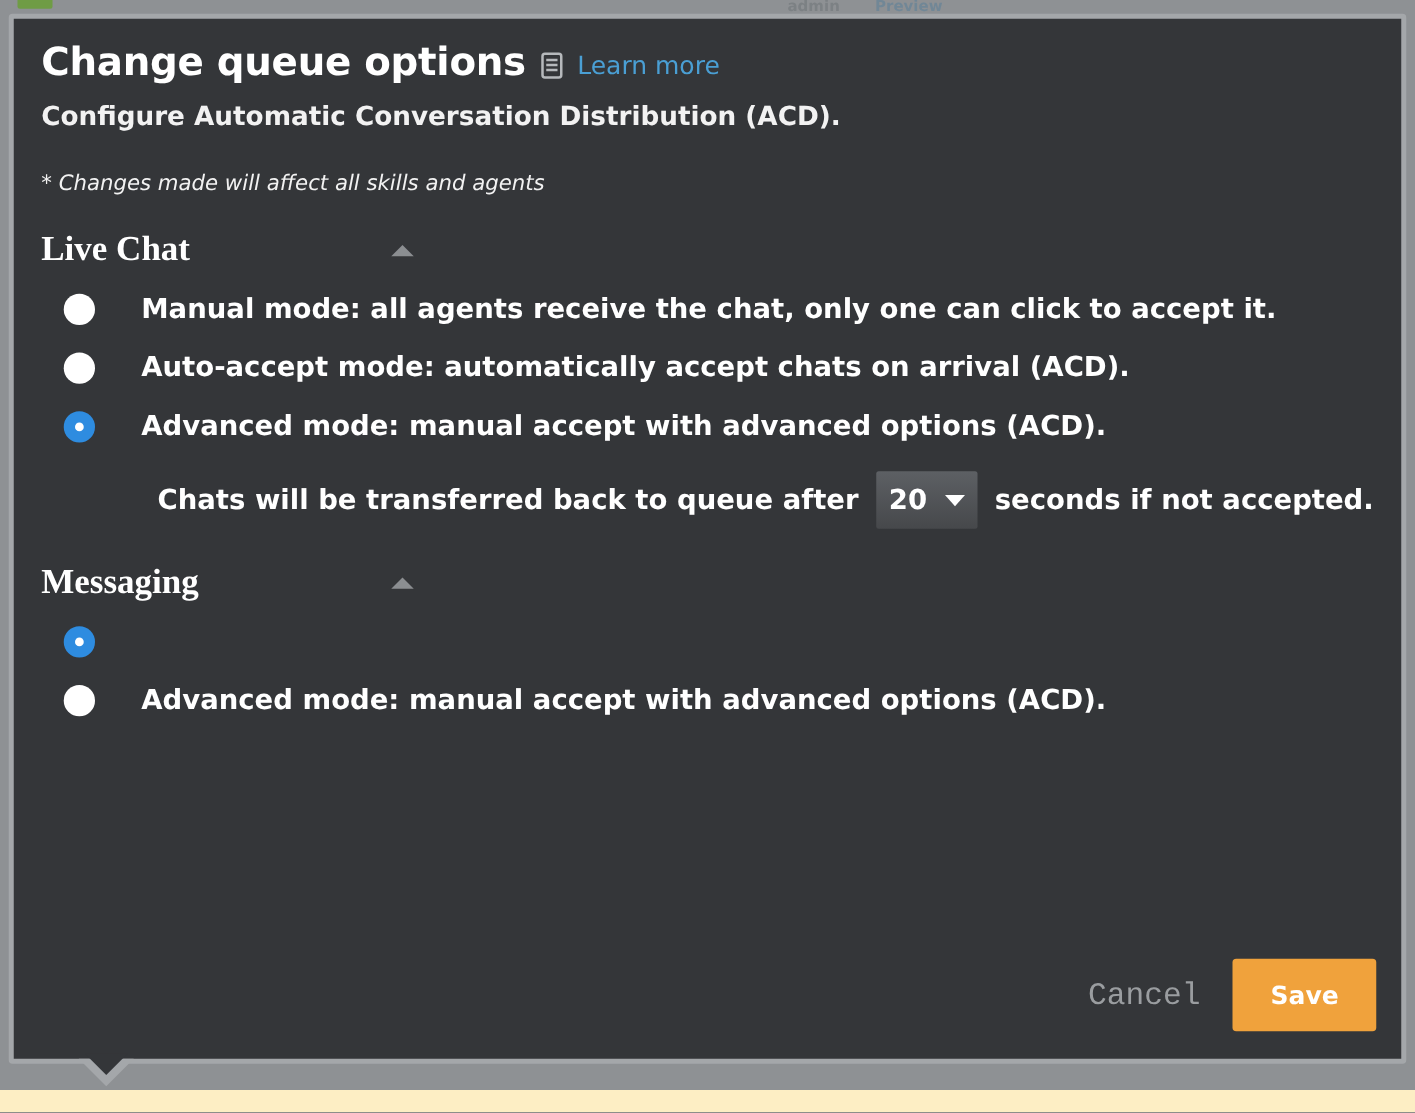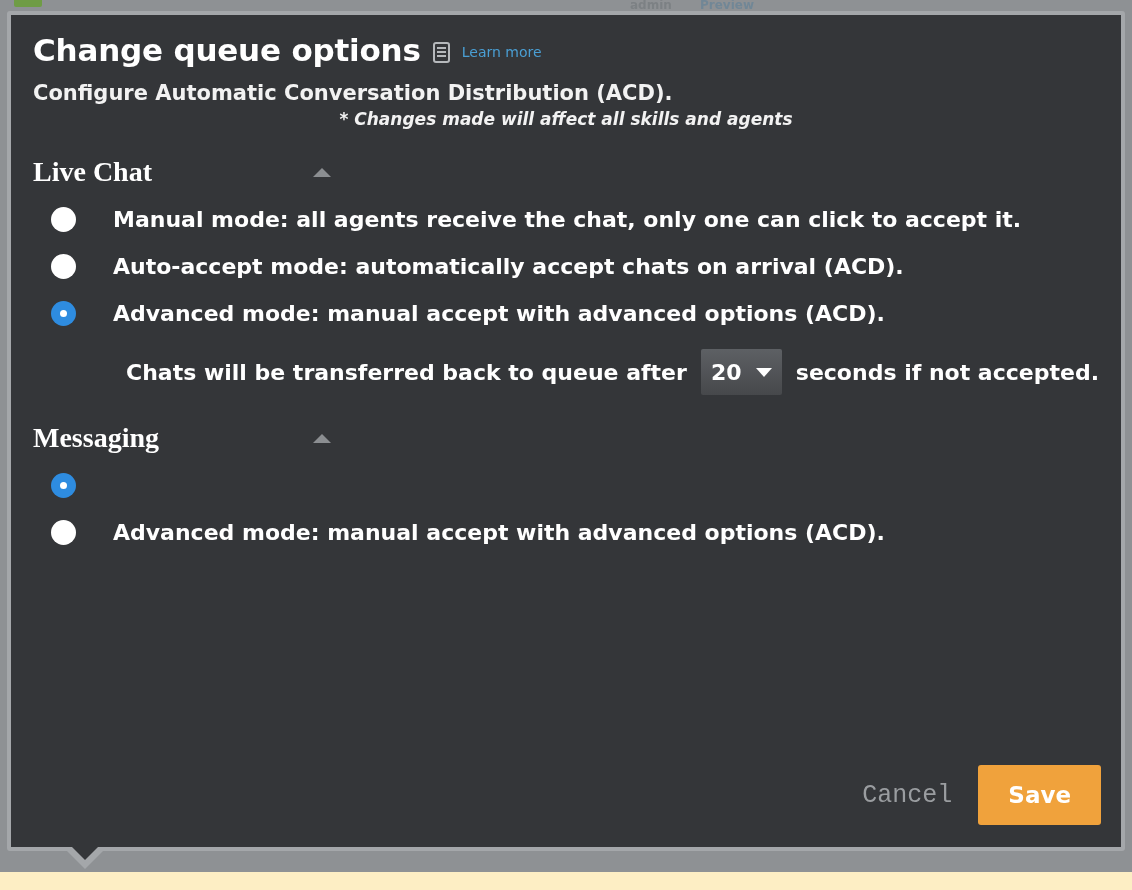--- a/index.html
+++ b/index.html
@@ -119,39 +119,38 @@
   .doc-icon i {
     position: absolute;
     left: 2px; right: 2px;
     height: 2px;
     background: #b6b9bc;
   }
   .doc-icon i:nth-child(1){ top: 3px; }
   .doc-icon i:nth-child(2){ top: 7px; }
   .doc-icon i:nth-child(3){ top: 11px; }
   .learn-more {
-    font-size: 14px;
+    font-size: 20px;
     color: #4a9fd4;
     text-decoration: none;
     cursor: pointer;
     margin-top: 4px;
   }
   .subtitle {
     margin-top: 14px;
     font-size: 21px;
     font-weight: bold;
     color: #f2f2f2;
   }
   .note {
-    margin-top: 4px;
+    margin-top: 32px;
     font-size: 17px;
-    font-weight: bold;
+    font-weight: normal;
     font-style: italic;
     color: #f2f2f2;
-    text-align: center;
   }
 
   
   .section { margin-top: 30px; }
   .section-header {
     display: flex;
     align-items: center;
     height: 26px;
   }
   .section-title {
@@ -256,21 +255,21 @@
     font-size: 25px;
     font-family: Liberation Mono, monospace;
     cursor: pointer;
     padding: 8px 4px;
   }
   .btn-save {
     background: #f0a23c;
     border: none;
     border-radius: 3px;
     color: #ffffff;
-    font-size: 23px;
+    font-size: 20px;
     font-weight: bold;
     font-family: "DejaVu Sans", sans-serif;
     padding: 17px 30px;
     cursor: pointer;
   }
 </style>
 </head>
 <body>
 
 <div id="screen">

